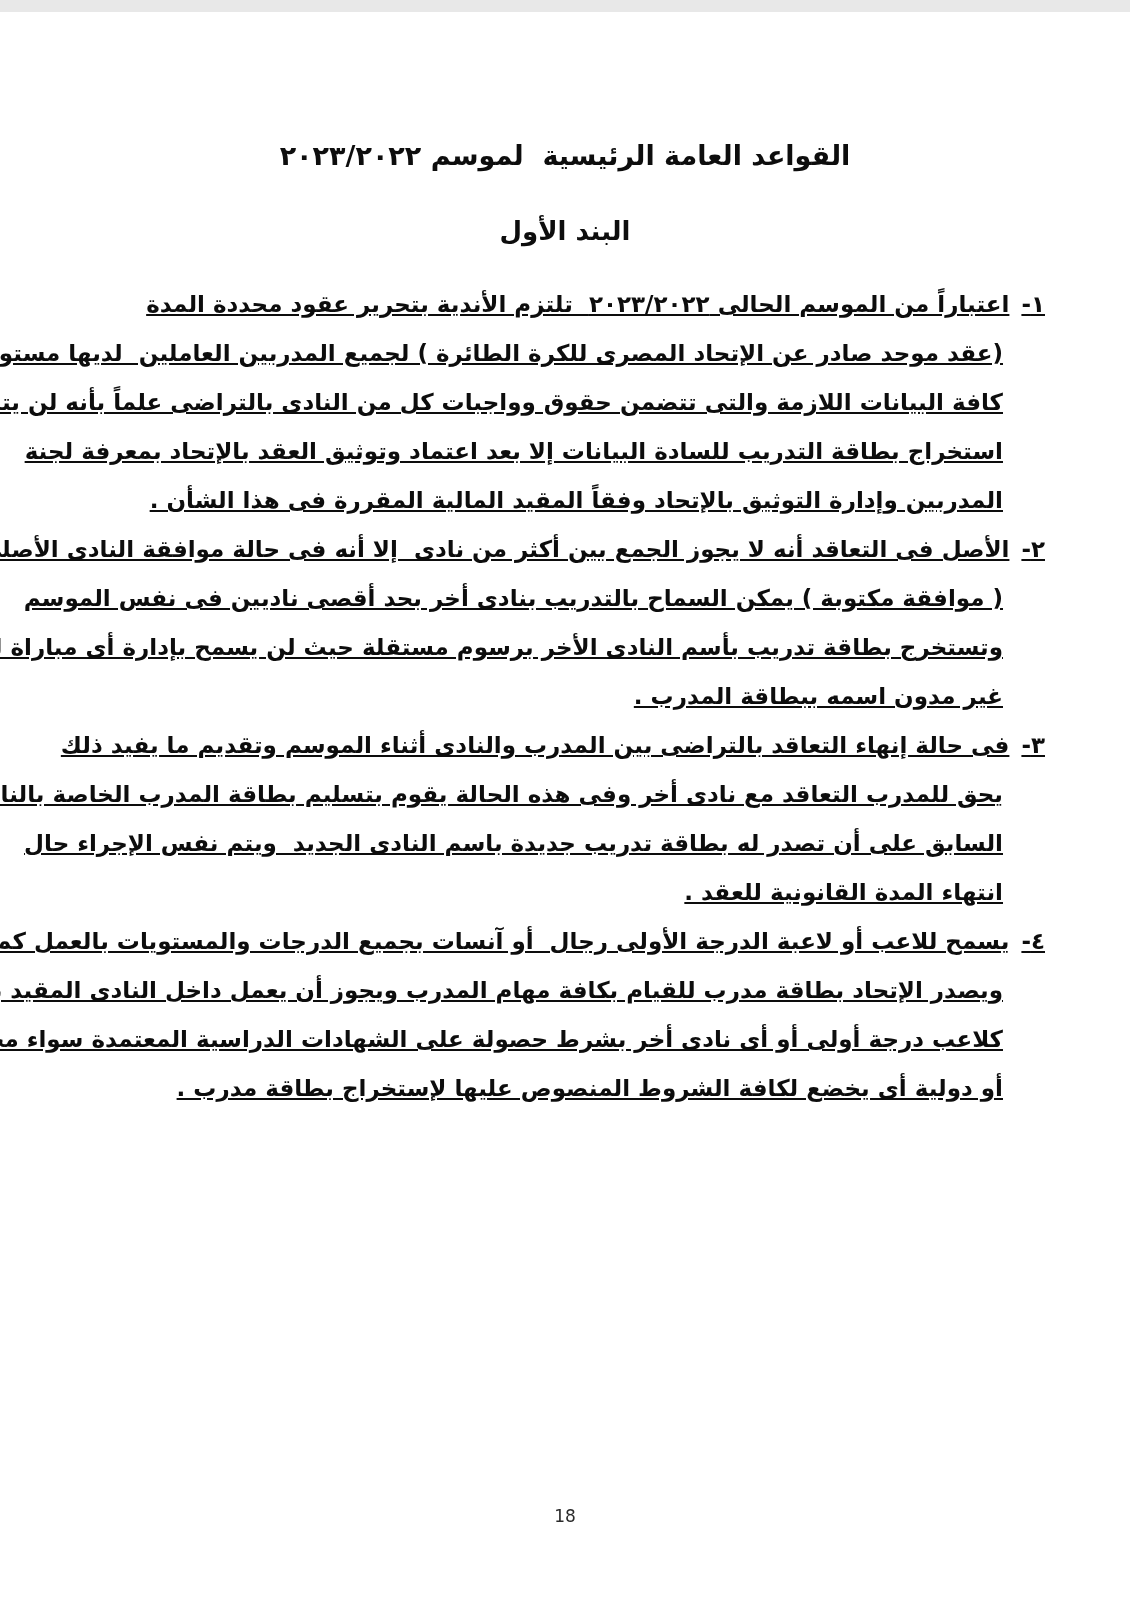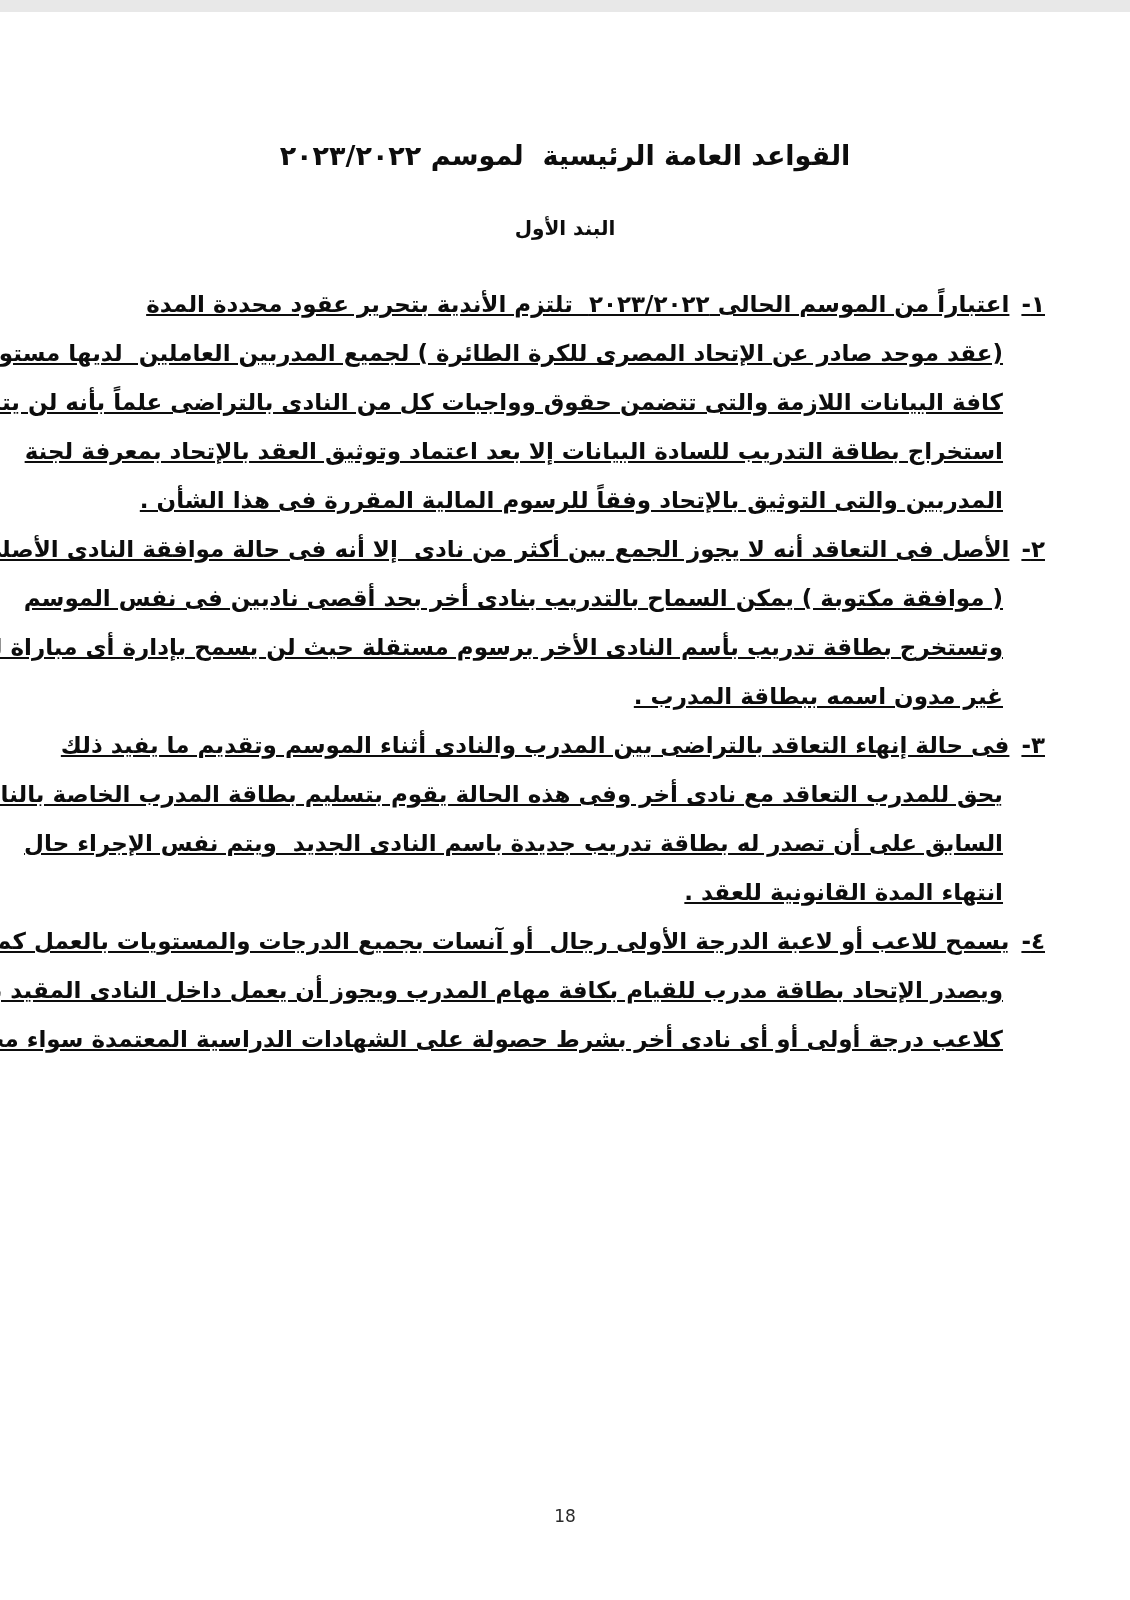--- a/index.html
+++ b/index.html
@@ -22,21 +22,21 @@
     font-size: 27px;
     font-weight: bold;
     white-space: pre;
   }
   .section-heading {
     position: absolute;
     top: 204px;
     left: 0; right: 0;
     text-align: center;
     direction: rtl;
-    font-size: 20px;
+    font-size: 26px;
     font-weight: bold;
   }
   .content {
     position: absolute;
     top: 268px;
     right: 85px;
     left: 40px;
     direction: rtl;
     text-align: right;
     font-size: 23px;
@@ -69,33 +69,34 @@
   <div class="doc-title">القواعد العامة الرئيسية  لموسم ٢٠٢٣/٢٠٢٢</div>
 
   <div class="section-heading">البند الأول</div>
 
   <div class="content">
 
     <div class="line first"><span class="item-num">١-</span><span>اعتباراً من الموسم الحالى ٢٠٢٣/٢٠٢٢  تلتزم الأندية بتحرير عقود محددة المدة</span></div>
     <div class="line cont">(عقد موحد صادر عن الإتحاد المصرى للكرة الطائرة ) لجميع المدربين العاملين  لديها مستوفاة</div>
     <div class="line cont">كافة البيانات اللازمة والتى تتضمن حقوق وواجبات كل من النادى بالتراضى علماً بأنه لن يتم</div>
     <div class="line cont">استخراج بطاقة التدريب للسادة البيانات إلا بعد اعتماد وتوثيق العقد بالإتحاد بمعرفة لجنة</div>
-    <div class="line cont">المدربين والتى التوثيق بالإتحاد وفقاً للرسوم المالية المقررة فى هذا الشأن .</div>
+    <div class="line cont">المدربين وإدارة التوثيق بالإتحاد وفقاً المقيد المالية المقررة فى هذا الشأن .</div>
 
     <div class="line first"><span class="item-num">٢-</span><span>الأصل فى التعاقد أنه لا يجوز الجمع بين أكثر من نادى  إلا أنه فى حالة موافقة النادى الأصلى</span></div>
     <div class="line cont">( موافقة مكتوبة ) يمكن السماح بالتدريب بنادى أخر بحد أقصى ناديين فى نفس الموسم</div>
     <div class="line cont">وتستخرج بطاقة تدريب بأسم النادى الأخر برسوم مستقلة حيث لن يسمح بإدارة أى مباراة لفريق</div>
     <div class="line cont">غير مدون اسمه ببطاقة المدرب .</div>
 
     <div class="line first"><span class="item-num">٣-</span><span>فى حالة إنهاء التعاقد بالتراضى بين المدرب والنادى أثناء الموسم وتقديم ما يفيد ذلك</span></div>
     <div class="line cont">يحق للمدرب التعاقد مع نادى أخر وفى هذه الحالة يقوم بتسليم بطاقة المدرب الخاصة بالنادى</div>
     <div class="line cont">السابق على أن تصدر له بطاقة تدريب جديدة باسم النادى الجديد  ويتم نفس الإجراء حال</div>
     <div class="line cont">انتهاء المدة القانونية للعقد .</div>
 
     <div class="line first"><span class="item-num">٤-</span><span>يسمح للاعب أو لاعبة الدرجة الأولى رجال  أو آنسات بجميع الدرجات والمستويات بالعمل كمدرب</span></div>
     <div class="line cont">ويصدر الإتحاد بطاقة مدرب للقيام بكافة مهام المدرب ويجوز أن يعمل داخل النادى المقيد به</div>
     <div class="line cont">كلاعب درجة أولى أو أى نادى أخر بشرط حصولة على الشهادات الدراسية المعتمدة سواء محلية</div>
+    <div class="line cont">أو دولية أى يخضع لكافة الشروط المنصوص عليها لإستخراج بطاقة مدرب .</div>
 
   </div>
 
   <div class="page-number">18</div>
 
 </div>
 
 </body></html>

